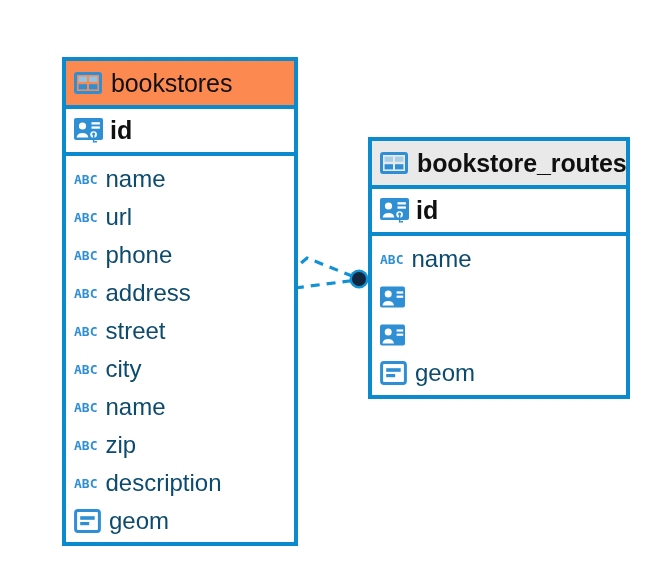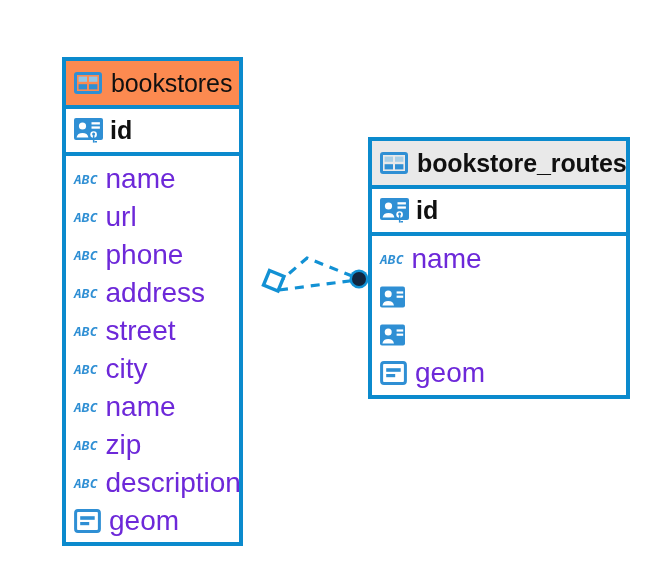--- a/index.html
+++ b/index.html
@@ -26,21 +26,21 @@
   .entity {
     position: absolute;
     box-sizing: border-box;
     border: 4px solid #0b8acd;
     background: #ffffff;
   }
 
   #entity-bookstores {
     left: 62px;
     top: 57px;
-    width: 181px;
+    width: 236px;
     height: 489px;
   }
 
   #entity-bookstore-routes {
     left: 368px;
     top: 137px;
     width: 262px;
     height: 262px;
   }
 
@@ -84,43 +84,42 @@
     padding-top: 4px;
   }
   .attr-row {
     display: flex;
     align-items: center;
     box-sizing: border-box;
     padding: 0 8px;
     height: 38px;
   }
   .attr-label {
-    font-size: 28px;
-    color: #6d28d9;
+    font-size: 24px;
+    color: #0c4a6e;
     margin-left: 8px;
     white-space: nowrap;
   }
 
   
   .icon {
     flex: 0 0 auto;
     display: inline-block;
     line-height: 0;
   }
   .icon svg { display: block; }
 
   .abc-icon {
     font-family: "DejaVu Sans Mono", monospace;
     font-size: 13px;
     font-weight: bold;
     color: #2f8fd4;
     letter-spacing: 0px;
     line-height: 1;
     transform: scaleY(1.18);
-    font-style: italic;
   }
 
   
   #relationship {
     position: absolute;
     left: 255px;
     top: 240px;
     width: 130px;
     height: 80px;
     pointer-events: none;

